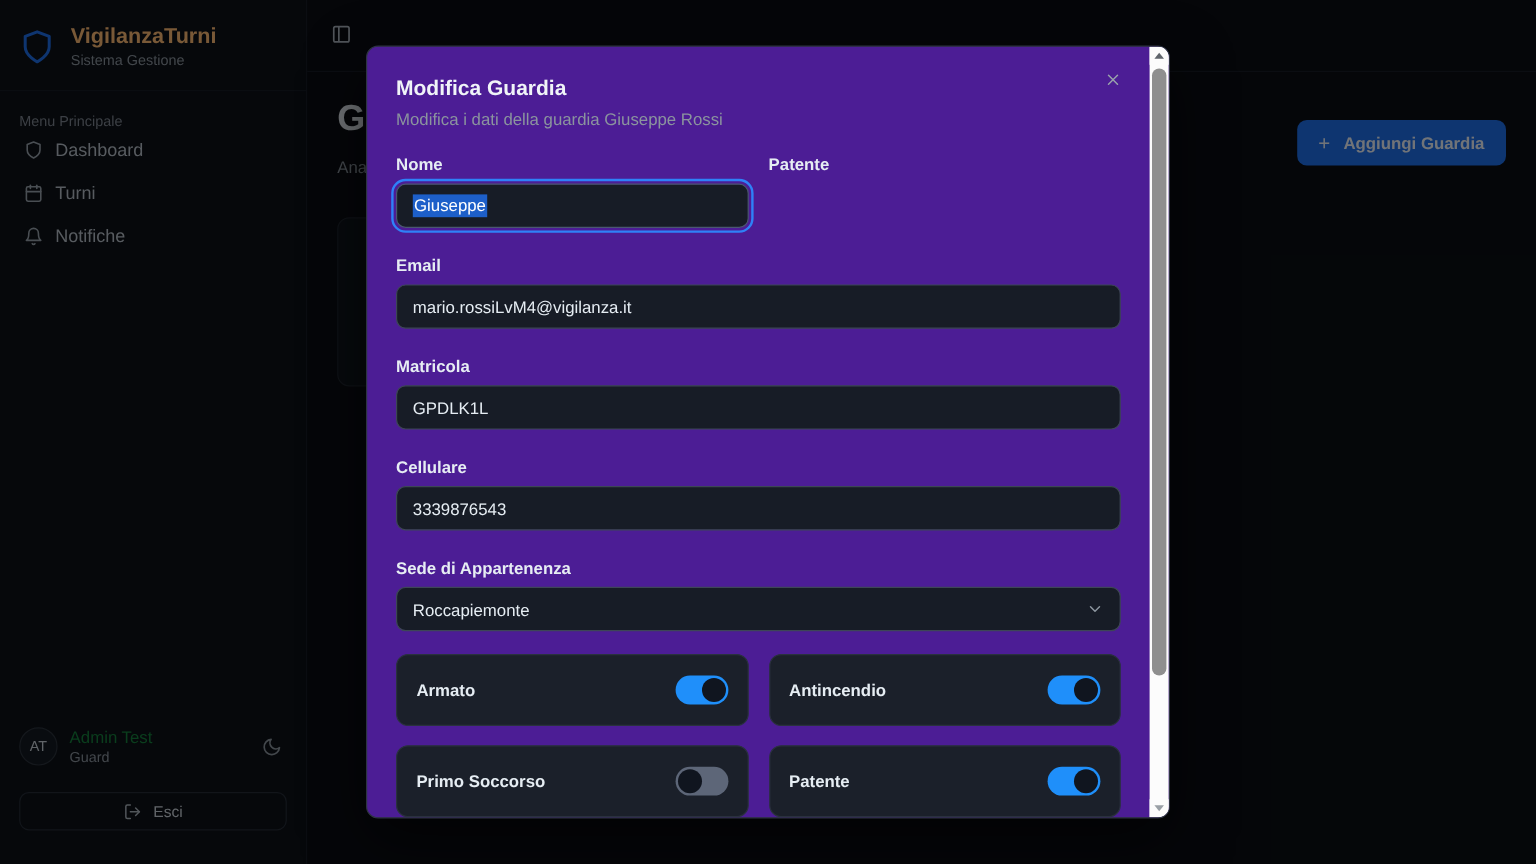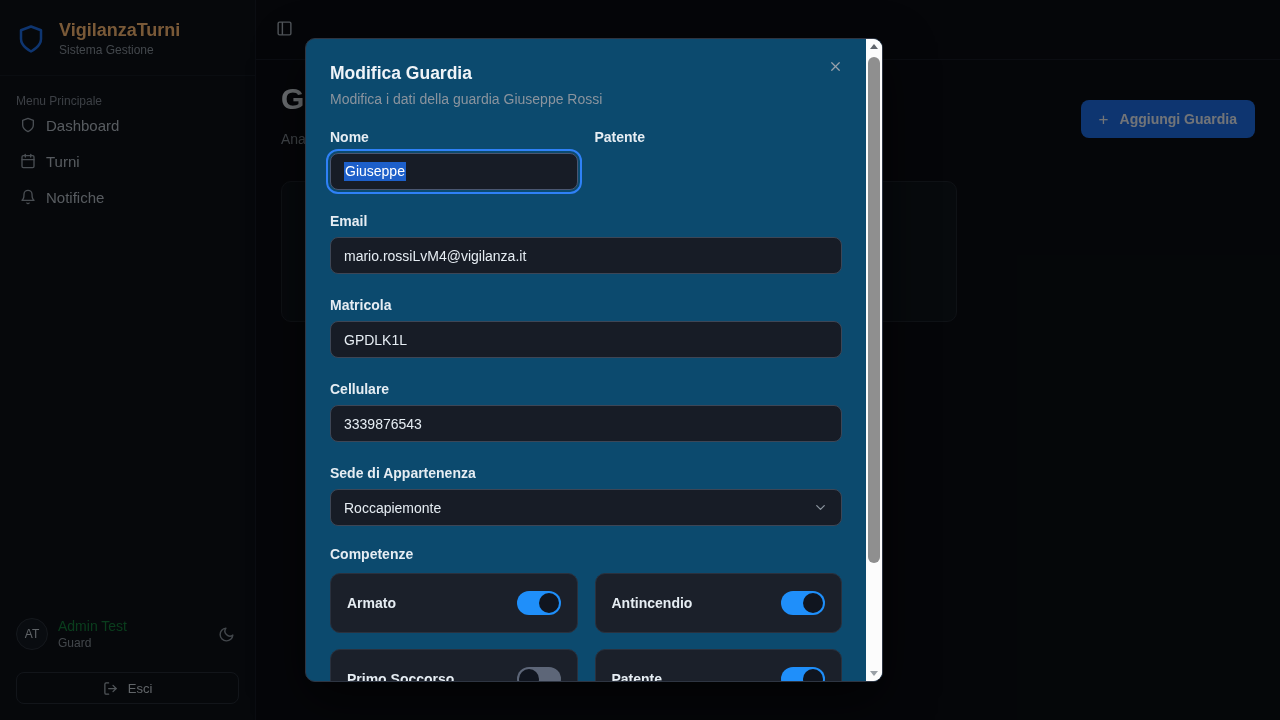--- a/index.html
+++ b/index.html
@@ -16,21 +16,21 @@
     background:#0d1117; border-right:1px solid #171d26;
   }
   .brand { display:flex; align-items:center; gap:13px; padding:16px 16px 14px 16px; height:76px; border-bottom:1px solid #161c24; }
   .brand-logo { color:#1f6feb; flex:0 0 auto; display:flex; }
   .brand-name { font-size:18px; font-weight:700; color:#fdba74; line-height:20px; }
   .brand-sub { font-size:12px; color:#8b949e; margin-top:3px; }
   .menu-label { font-size:12px; color:#7d8590; padding:18px 16px 9px 16px; }
   .menu-item { display:flex; gap:10px; height:36px; padding:0 16px 0 20px;
     font-size:15px; color:#b6bfc8; cursor:pointer; }
   .menu-item .mi-icon { display:flex; color:#9aa4ae; }
-  .sb-bottom { position:absolute; left:0; right:0; bottom:0; padding:16px; }
+  .sb-bottom { position:absolute; left:0; right:0; bottom:12px; padding:16px; }
   .user-row { display:flex; align-items:center; gap:10px; }
   .avatar { width:32px; height:32px; border-radius:50%; border:1px solid #2c333d; background:#141a22;
     display:flex; align-items:center; justify-content:center; font-size:12px; color:#c9d1d9; }
   .user-meta { flex:1; }
   .user-name { font-size:14px; font-weight:400; color:#15803d; }
   .user-role { font-size:12px; color:#8b949e; margin-top:2px; }
   .theme-btn { color:#8b949e; display:flex; cursor:pointer; padding:4px; }
   .logout-btn { margin-top:22px; width:100%; height:32px; border:1px solid #262d38; border-radius:8px;
     background:transparent; display:flex; align-items:center; justify-content:center; gap:10px;
     font-size:13px; color:#c9d1d9; cursor:pointer; }
@@ -42,22 +42,22 @@
   .page-heading { position:absolute; left:25px; top:82px; font-size:30px; font-weight:700; color:#e6edf3; }
   .page-sub { position:absolute; left:25px; top:131px; font-size:14px; color:#8b949e; }
   .ghost-card { position:absolute; left:25px; top:181px; width:676px; height:141px;
     border:1px solid #20262f; border-radius:10px; background:#10151c; }
   .add-btn { position:absolute; top:100px; right:25px; height:38px; padding:0 18px;
     background:#1f6feb; border:none; border-radius:8px; color:#edf3fa; font-size:14px; font-weight:600;
     display:flex; align-items:center; gap:11px; cursor:pointer; }
   .add-btn .plus { font-size:17px; font-weight:400; line-height:1; }
   
   .overlay { position:absolute; inset:0; background:rgba(0,0,0,0.52); z-index:5; }
-  .dialog { position:absolute; left:305px; top:38px; width:578px; height:644px; z-index:10;
-    background:#0c4a6e; border:1px solid #2e3542; border-radius:10px; overflow:hidden;
+  .dialog { position:absolute; left:305px; top:38px; width:670px; height:644px; z-index:10;
+    background:#4c1d95; border:1px solid #2e3542; border-radius:10px; overflow:hidden;
     box-shadow:0 18px 50px rgba(0,0,0,0.6); }
   .dlg-content { position:absolute; left:0; top:0; right:16px; bottom:0; overflow:hidden; }
   .dlg-head { padding:22px 24px 0 24px; }
   .dlg-title { font-size:17.5px; font-weight:700; color:#f0f4f8; line-height:24px; }
   .dlg-sub { margin-top:6px; font-size:14px; color:#8b949e; line-height:17px; }
   .close-btn { position:absolute; top:16px; right:20px; width:22px; height:22px; display:flex;
     align-items:center; justify-content:center; color:#98a1ab; cursor:pointer; background:none; border:none; }
   .dlg-form { padding:0 24px; margin-top:20px; }
   .grid2 { display:grid; grid-template-columns:1fr 1fr; column-gap:17px; }
   .fgroup { margin-bottom:22px; }
@@ -233,21 +233,20 @@
         <div class="finput fselect" role="combobox">
           <span>Roccapiemonte</span>
           <span class="chev">
             <svg width="15" height="15" viewBox="0 0 24 24" fill="none" stroke="currentColor" stroke-width="2" stroke-linecap="round" stroke-linejoin="round">
                 <path d="m6 9 6 6 6-6"></path>
               </svg>
           </span>
         </div>
       </div>
 
-      <div class="comp-label">Competenze</div>
       <div class="comp-grid">
         <div class="comp-card">
           <span class="clabel">Armato</span>
           <span class="toggle on">
               <span class="knob"></span>
             </span>
         </div>
         <div class="comp-card">
           <span class="clabel">Antincendio</span>
           <span class="toggle on">

